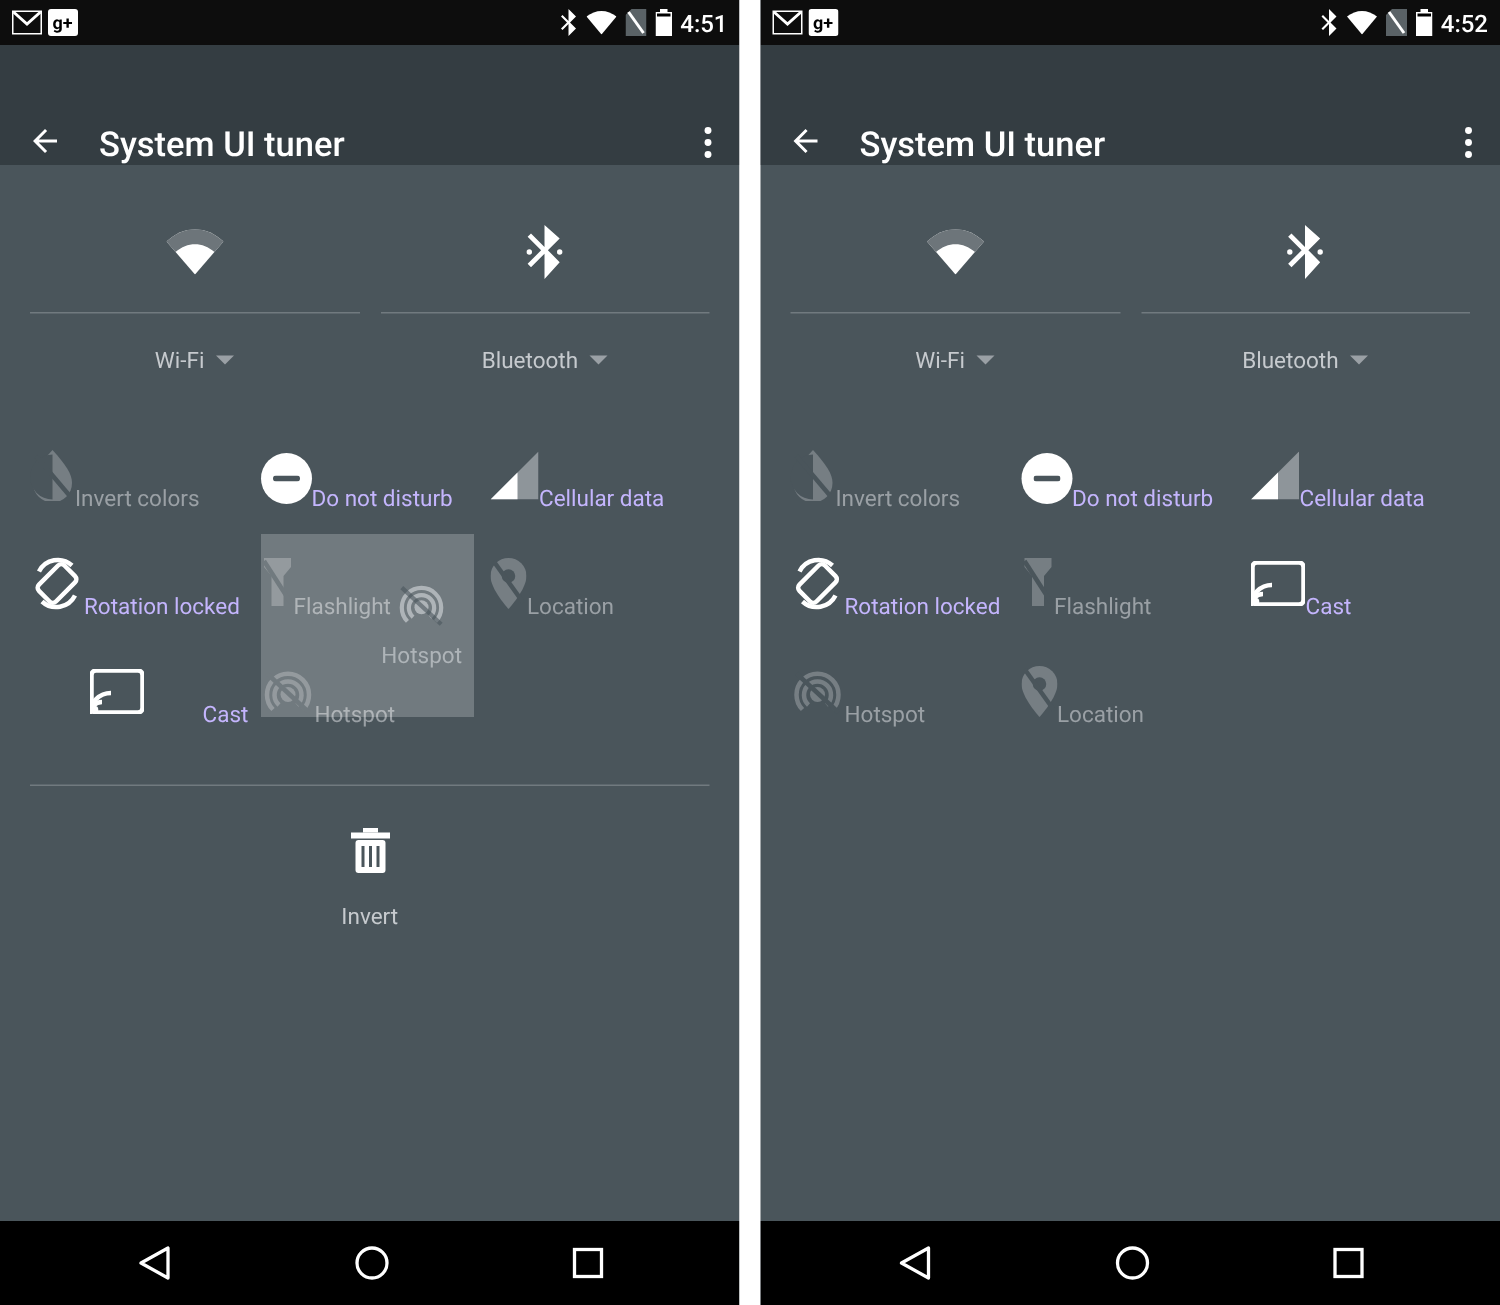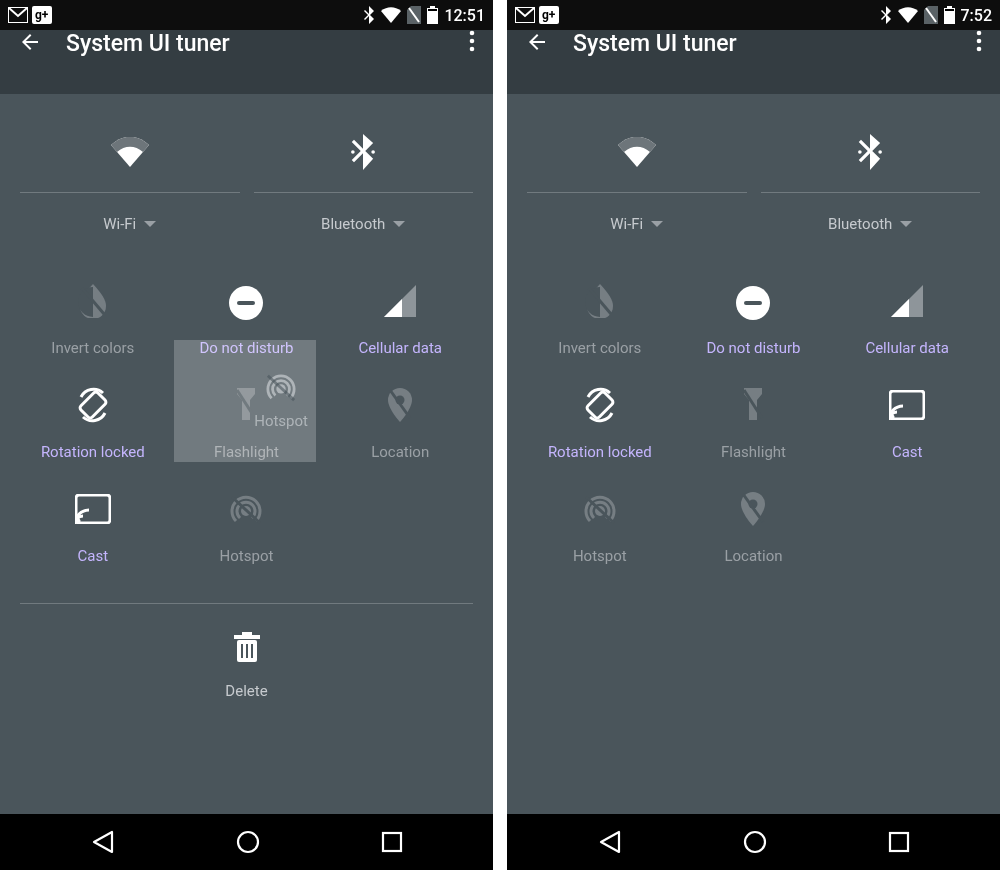--- a/index.html
+++ b/index.html
@@ -33,24 +33,24 @@
     padding: 0 8px;
     font-size: 16px;
     font-weight: 500;
   }
   .statusbar .left { display: flex; gap: 4px; align-items: center; }
   .statusbar .right { margin-left: auto; display: flex; gap: 6px; align-items: center; }
   .statusbar svg { display: block; }
 
   
   .appbar {
-    height: 64px;
+    height: 80px;
     background: #343d42;
     display: flex;
-    align-items: flex-start;
+    align-items: flex-end;
     padding: 0 18px;
   }
   .appbar .back { margin-right: 24px; }
   .appbar-title {
     font-size: 23px;
     font-weight: 500;
     flex: 1;
   }
   .appbar .menu-dots { }
 
@@ -93,22 +93,22 @@
   }
 
   .grid {
     display: grid;
     grid-template-columns: repeat(3, 1fr);
     gap: 14px 8px;
     margin-top: 42px;
   }
   .tile {
     display: flex;
-    flex-direction: column;
-    align-items: center;
+    flex-direction: row;
+    align-items: flex-end;
     padding: 6px 0 8px;
     position: relative;
   }
   .tile .ic { height: 44px; display:flex; align-items:center; justify-content:center; }
   .tile .lbl {
     margin-top: 14px;
     font-size: 15px;
     color: #c4b5fd;
   }
   .tile.dim .lbl { color: #9aa0a5; }
@@ -201,21 +201,21 @@
               <line x1="2" y1="2" x2="12" y2="16" stroke="#fff" stroke-width="2"></line>
             </svg>
         </span>
         <span>
           <svg width="11" height="18" viewBox="0 0 11 18">
               <rect x="0" y="2" width="11" height="16" fill="#fff"></rect>
               <rect x="3" y="0" width="5" height="2" fill="#fff"></rect>
               <rect x="1" y="3" width="9" height="2" fill="#000"></rect>
             </svg>
         </span>
-        <span>12:51</span>
+        <span>4:51</span>
       </div>
     </div>
 
     <div class="appbar">
       <span class="back">
         <svg width="24" height="24" viewBox="0 0 24 24">
             <path d="M20 11H7.8l5.6-5.6L12 4l-8 8 8 8 1.4-1.4L7.8 13H20z" fill="#fff"></path>
           </svg>
       </span>
       <div class="appbar-title">System UI tuner</div>
@@ -390,21 +390,21 @@
           <span>
             <svg width="26" height="32" viewBox="0 0 26 32">
                 <rect x="3" y="8" width="20" height="22" rx="2" fill="#fff"></rect>
                 <rect x="0" y="3" width="26" height="4" fill="#fff"></rect>
                 <rect x="8" y="0" width="10" height="3" fill="#fff"></rect>
                 <rect x="7" y="12" width="2" height="14" fill="#4a555b"></rect>
                 <rect x="12" y="12" width="2" height="14" fill="#4a555b"></rect>
                 <rect x="17" y="12" width="2" height="14" fill="#4a555b"></rect>
               </svg>
           </span>
-          <span>Delete</span>
+          <span>Invert</span>
         </div>
       </div>
 
     </div>
 
     <div class="navbar">
       <span>
         <svg width="26" height="26" viewBox="0 0 26 26">
             <path d="M22 3 V23 L4 13 Z" fill="none" stroke="#fff" stroke-width="2.2" stroke-linejoin="round"></path>
           </svg>
@@ -457,21 +457,21 @@
               <line x1="2" y1="2" x2="12" y2="16" stroke="#fff" stroke-width="2"></line>
             </svg>
         </span>
         <span>
           <svg width="11" height="18" viewBox="0 0 11 18">
               <rect x="0" y="2" width="11" height="16" fill="#fff"></rect>
               <rect x="3" y="0" width="5" height="2" fill="#fff"></rect>
               <rect x="1" y="3" width="9" height="2" fill="#000"></rect>
             </svg>
         </span>
-        <span>7:52</span>
+        <span>4:52</span>
       </div>
     </div>
 
     <div class="appbar">
       <span class="back">
         <svg width="24" height="24" viewBox="0 0 24 24">
             <path d="M20 11H7.8l5.6-5.6L12 4l-8 8 8 8 1.4-1.4L7.8 13H20z" fill="#fff"></path>
           </svg>
       </span>
       <div class="appbar-title">System UI tuner</div>

